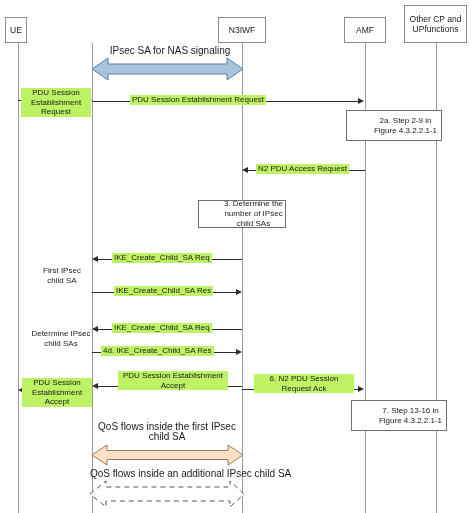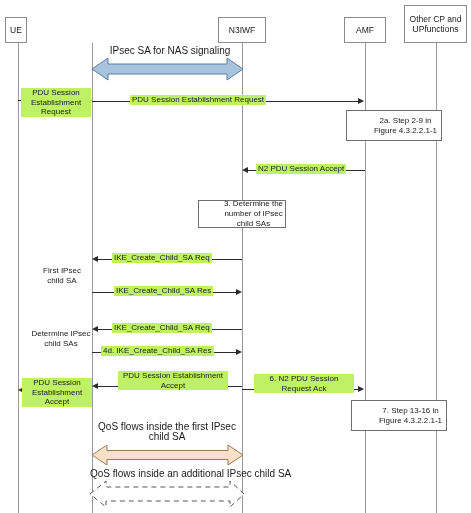--- a/index.html
+++ b/index.html
@@ -164,21 +164,21 @@
     <span>PDU Session Establishment Request</span>
   </div>
 
   <div class="note-box" style="left:346px; top:110px; width:96px; height:31px;">
     <span>2a. Step 2-9 in Figure 4.3.2.2.1-1</span>
   </div>
 
   <div class="msg-line" style="left:248px; top:170px; width:117px;"></div>
   <div class="arrowhead left" style="left:242px; top:166.8px;"></div>
   <div class="msg-label" style="left:256px; top:164px;">
-    <span>N2 PDU Session Accept</span>
+    <span>N2 PDU Access Request</span>
   </div>
 
   <div class="note-box" style="left:198px; top:200px; width:88px; height:28px;">
     <span>3. Determine the number of IPsec child SAs</span>
   </div>
 
   <div class="msg-line" style="left:98px; top:259px; width:144px;"></div>
   <div class="arrowhead left" style="left:92px; top:255.8px;"></div>
   <div class="msg-label" style="left:112px; top:253px;">
     <span>IKE_Create_Child_SA Req</span>

